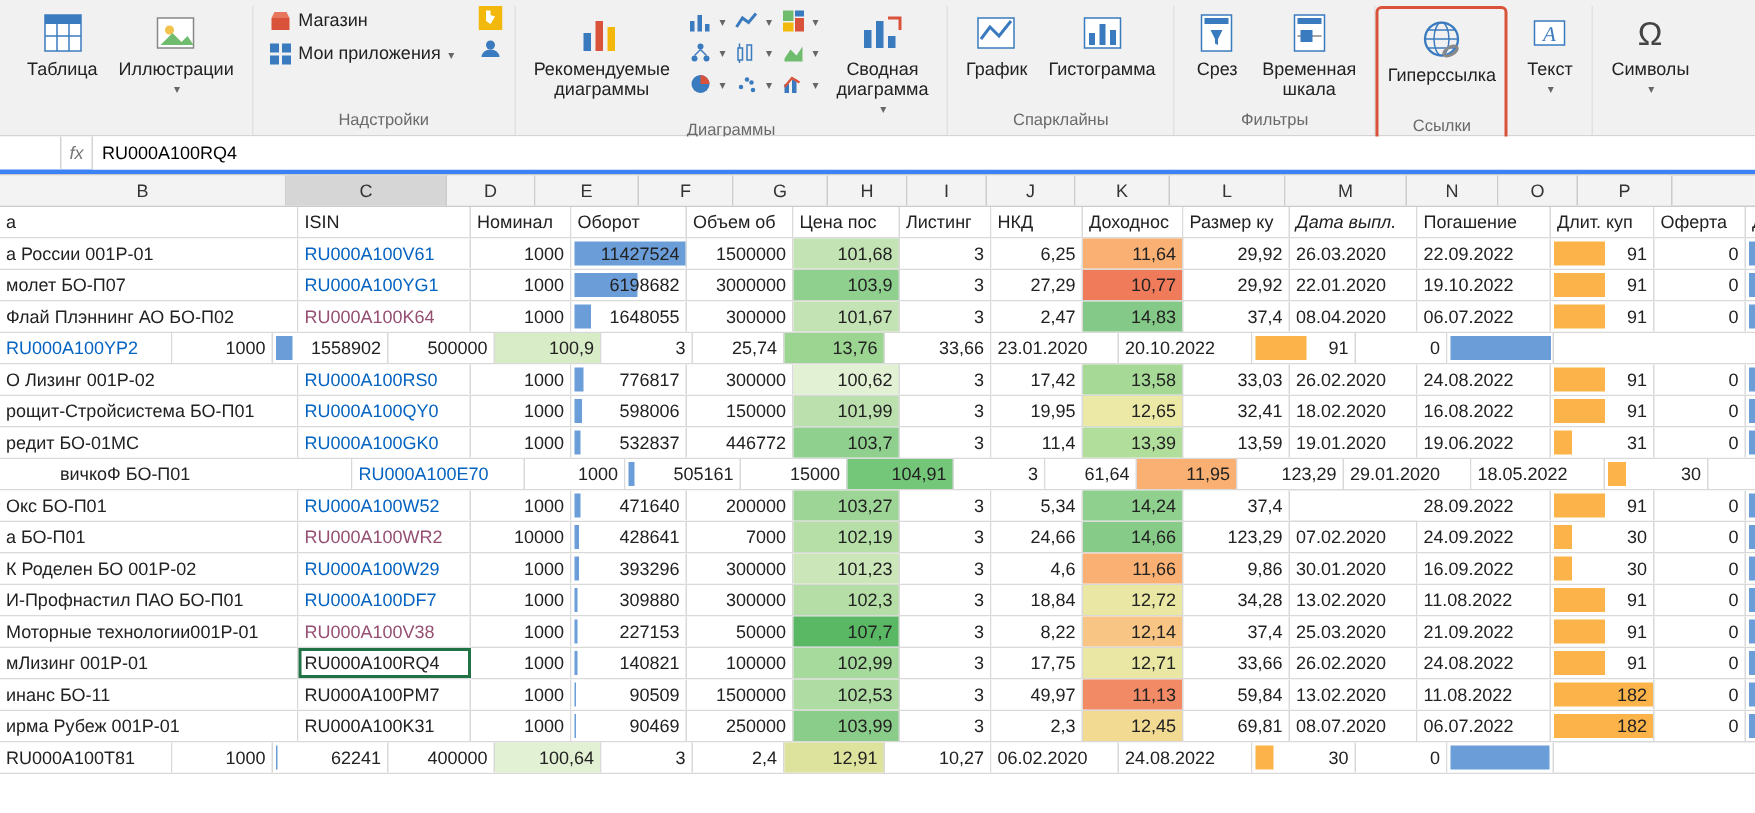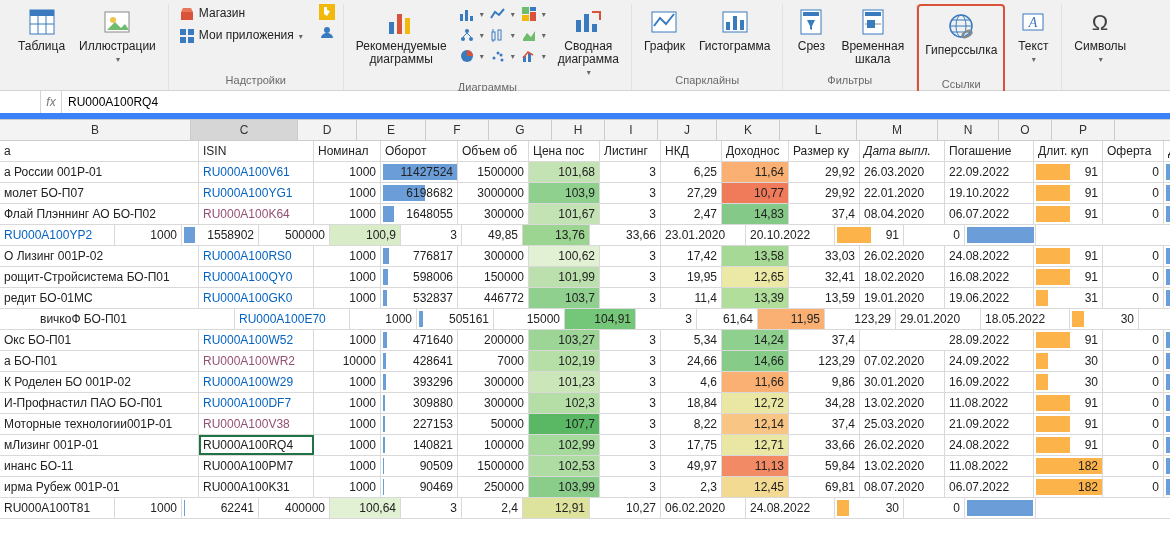--- a/index.html
+++ b/index.html
@@ -7,21 +7,21 @@
 .rgroup{display:flex;flex-direction:column;align-items:center;border-right:1px solid #e1e1e1;padding:0 8px;height:100%}
 .rgroup-top{display:flex;gap:6px;align-items:flex-start;flex:1}
 .rgroup-label{font-size:11px;color:#6a6a6a;margin:2px 0 4px}
 .rbtn{display:flex;flex-direction:column;align-items:center;gap:2px;padding:2px 4px;cursor:pointer;border-radius:2px}
 .rbtn .ico{width:32px;height:32px;display:flex;align-items:center;justify-content:center}
 .rbtn-sm{display:flex;align-items:center;gap:4px;padding:2px;cursor:pointer}
 .rbtn-sm .ico{width:16px;height:16px}
 .lbl{font-size:12px;color:#222;text-align:center;line-height:1.1}
 .stack{display:flex;flex-direction:column;gap:2px}
 .highlight{border:2px solid #d9533b;border-radius:4px;padding:2px}
-.fbar{display:flex;align-items:center;border-bottom:6px solid #3b82f6;height:22px;background:#fff}
+.fbar{display:flex;align-items:center;border-bottom:3px solid #3b82f6;height:22px;background:#fff}
 .fbar .fx{width:20px;text-align:center;font-style:italic;color:#777;border-right:1px solid #d4d4d4;height:100%;display:flex;align-items:center;justify-content:center}
 .fbar .nbox{width:40px;border-right:1px solid #d4d4d4;height:100%}
 .fbar input{border:none;outline:none;flex:1;font-size:12px;padding:0 6px;height:100%}
 .grid{display:flex;flex-direction:column;font-size:12px}
 .hdr-row{display:flex;background:#f3f3f3;border-top:1px solid #ccc;border-bottom:1px solid #ccc;height:20px}
 .chdr{border-right:1px solid #ccc;text-align:center;color:#333;display:flex;align-items:center;justify-content:center;font-size:12px;background:#f3f3f3}
 .chdr.sel{background:#d6d6d6}
 .row{display:flex;height:20px;border-bottom:1px solid #d9d9d9}
 .cell{border-right:1px solid #d9d9d9;padding:0 4px;display:flex;align-items:center;overflow:hidden;white-space:nowrap;background:#fff}
 .r{justify-content:flex-end}
@@ -459,21 +459,21 @@
         <div class="cell" style="width: 106px; flex-shrink: 0;">
           <span class="lnk">RU000A100YP2</span>
         </div>
         <div class="cell r" style="width: 58px; flex-shrink: 0;">1000</div>
         <div class="cell r bar" style="width: 68px; flex-shrink: 0; --w: 14%;">
           <span>1558902</span>
         </div>
         <div class="cell r" style="width: 62px; flex-shrink: 0;">500000</div>
         <div class="cell r" style="width: 62px; flex-shrink: 0; background: rgb(217, 236, 200);">100,9</div>
         <div class="cell r" style="width: 52px; flex-shrink: 0;">3</div>
-        <div class="cell r" style="width: 52px; flex-shrink: 0;">49,85</div>
+        <div class="cell r" style="width: 52px; flex-shrink: 0;">25,74</div>
         <div class="cell r" style="width: 58px; flex-shrink: 0; background: rgb(156, 212, 145);">13,76</div>
         <div class="cell r" style="width: 62px; flex-shrink: 0;">33,66</div>
         <div class="cell" style="width: 76px; flex-shrink: 0;">23.01.2020</div>
         <div class="cell" style="width: 80px; flex-shrink: 0;">20.10.2022</div>
         <div class="cell r bar or" style="width: 60px; flex-shrink: 0; --w: 50%;">
           <span>91</span>
         </div>
         <div class="cell r" style="width: 52px; flex-shrink: 0;">0</div>
         <div class="cell r bar" style="width: 62px; flex-shrink: 0; --w: 96%;"></div>
       </div>

